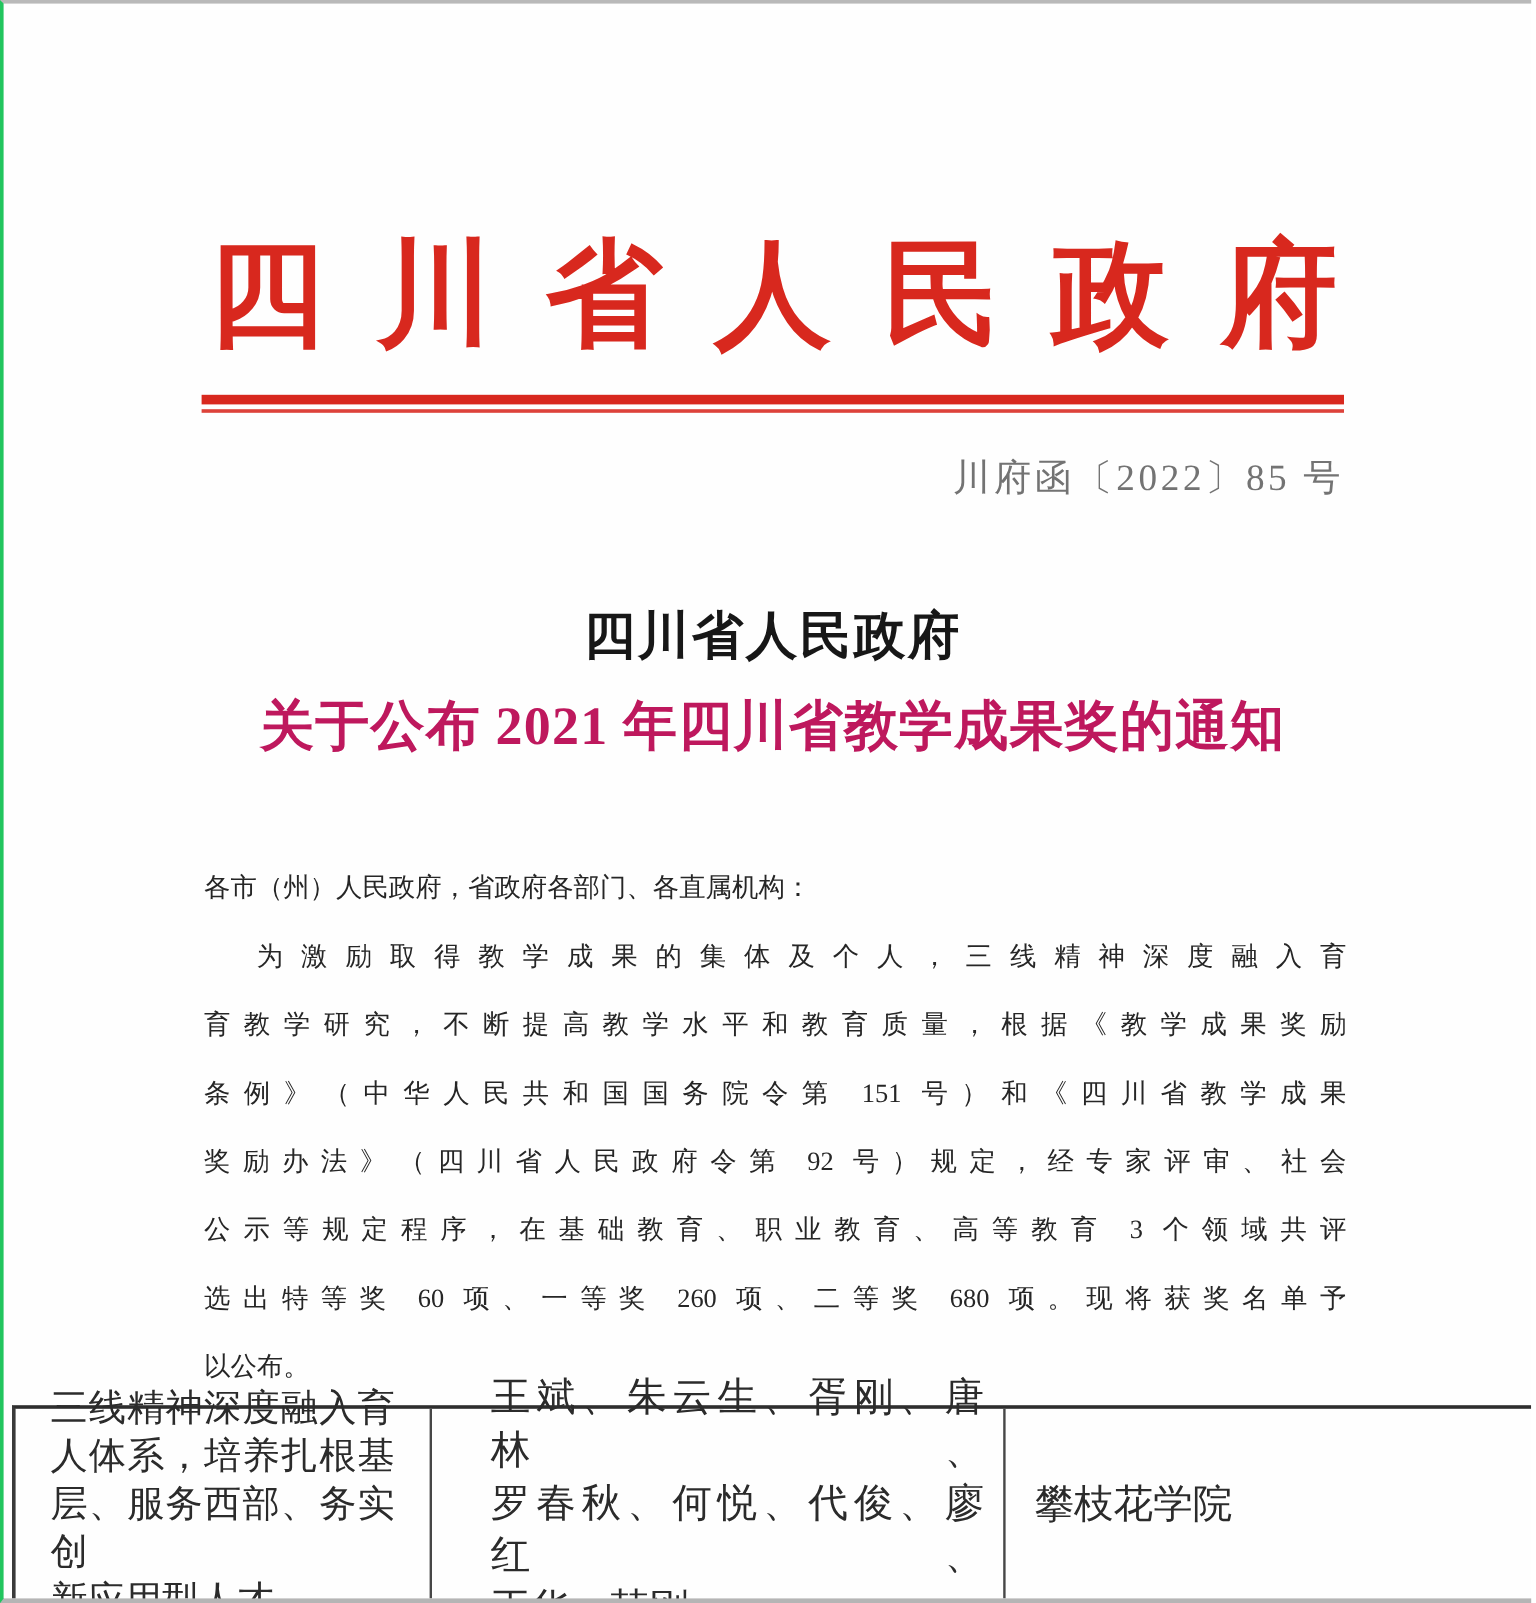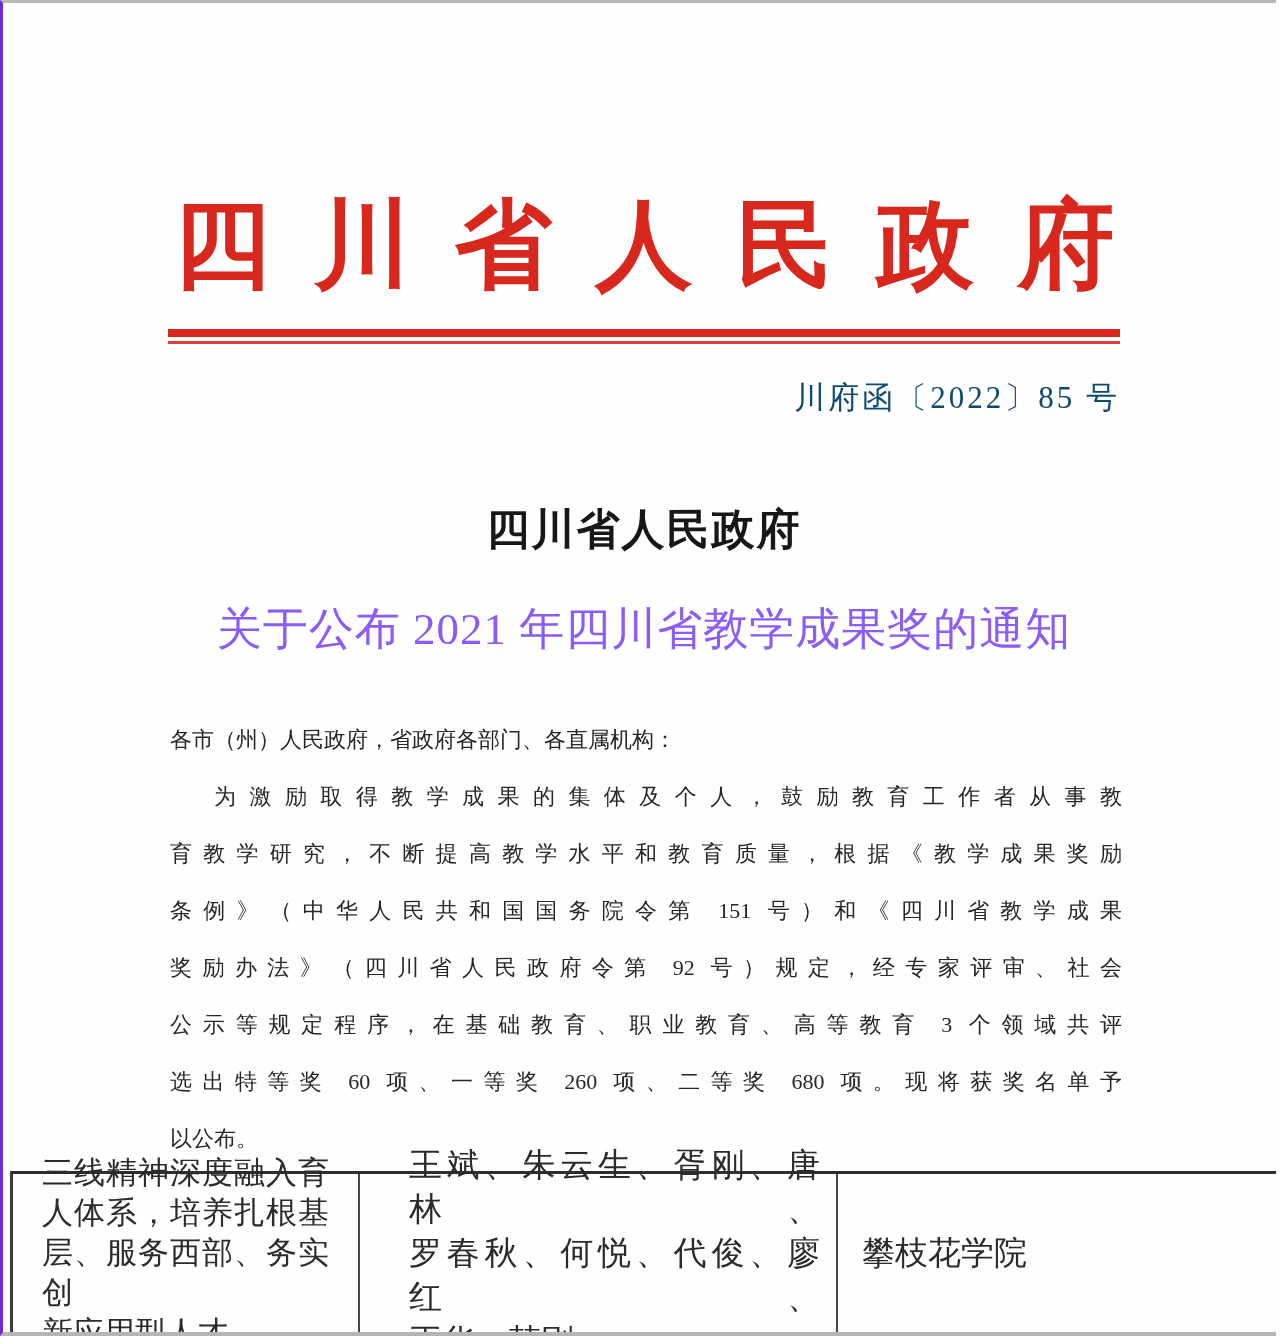--- a/index.html
+++ b/index.html
@@ -7,21 +7,21 @@
     padding: 0;
     background: #ffffff;
   }
   .page {
     position: relative;
     width: 1276px;
     height: 1336px;
     box-sizing: border-box;
     background: #fefefe;
     border-top: 3px solid #b9b9b9;
-    border-left: 3px solid #6d28d9;
+    border-left: 3px solid #22c55e;
     border-bottom: 4px solid #b5b5b5;
     overflow: hidden;
     font-family: "Liberation Serif", "DejaVu Serif", serif;
     color: #1f1f1f;
   }
   
   .masthead {
     position: absolute;
     top: 190px;
     left: 165px;
@@ -53,44 +53,44 @@
   }
   
   .doc-number {
     position: absolute;
     top: 374px;
     left: 165px;
     width: 952px;
     text-align: right;
     font-size: 31px;
     letter-spacing: 3px;
-    color: #0c4a6e;
+    color: #737373;
   }
   
   .title1 {
     position: absolute;
     top: 498px;
     left: 165px;
     width: 952px;
     text-align: center;
     font-size: 43px;
     font-weight: 700;
     letter-spacing: 2px;
     color: #171717;
   }
   .title2 {
     position: absolute;
-    top: 596px;
+    top: 572px;
     left: 165px;
     width: 952px;
     text-align: center;
     font-size: 45px;
-    font-weight: 400;
+    font-weight: 700;
     letter-spacing: 1px;
-    color: #8b5cf6;
+    color: #be185d;
   }
   
   .body-text {
     position: absolute;
     top: 708px;
     left: 167px;
     width: 952px;
     font-size: 22px;
     color: #262626;
   }
@@ -172,21 +172,21 @@
   <div class="red-line-thick"></div>
   <div class="red-line-thin"></div>
 
   <div class="doc-number">川府函〔2022〕85 号</div>
 
   <div class="title1">四川省人民政府</div>
   <div class="title2">关于公布 2021 年四川省教学成果奖的通知</div>
 
   <div class="body-text">
     <div class="bline left">各市（州）人民政府，省政府各部门、各直属机构：</div>
-    <div class="bline indent">为激励取得教学成果的集体及个人，鼓励教育工作者从事教</div>
+    <div class="bline indent">为激励取得教学成果的集体及个人，三线精神深度融入育</div>
     <div class="bline">育教学研究，不断提高教学水平和教育质量，根据《教学成果奖励</div>
     <div class="bline">条例》（中华人民共和国国务院令第 151 号）和《四川省教学成果</div>
     <div class="bline">奖励办法》（四川省人民政府令第 92 号）规定，经专家评审、社会</div>
     <div class="bline">公示等规定程序，在基础教育、职业教育、高等教育 3 个领域共评</div>
     <div class="bline">选出特等奖 60 项、一等奖 260 项、二等奖 680 项。现将获奖名单予</div>
     <div class="bline left">以公布。</div>
   </div>
 
   <div class="award-table">
     <div class="cell col-achievement">

